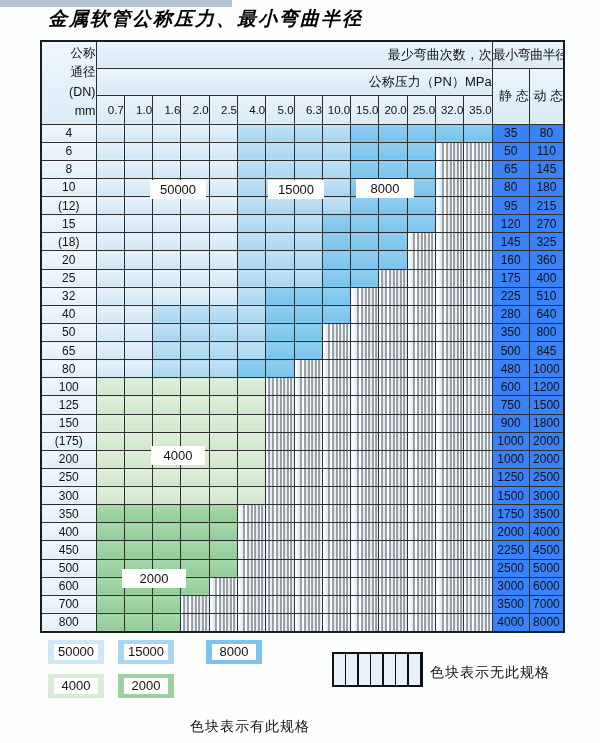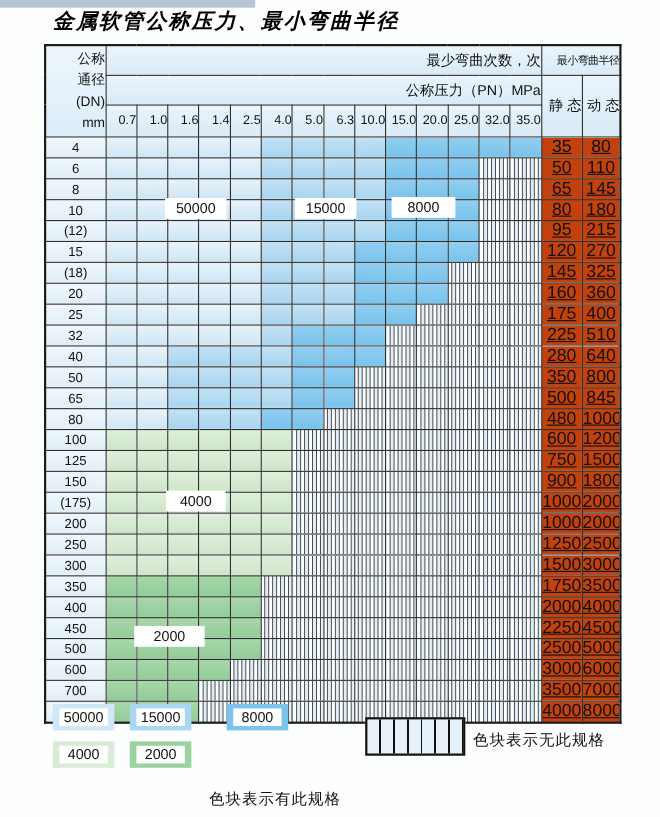--- a/index.html
+++ b/index.html
@@ -12,27 +12,27 @@
     position:absolute;left:48px;top:6px;width:400px;
     font-family:"DejaVu Serif", serif;font-weight:bold;font-style:italic;
     font-size:19px;letter-spacing:2px;color:#000;
   }
   #table-wrap{position:absolute;left:40px;top:40px;}
   table{border-collapse:collapse;table-layout:fixed;width:523px;}
   th,td{border:1px solid #2e2e2e;padding:0;text-align:center;overflow:hidden;white-space:nowrap;}
   table{border:2px solid #1d1d1d;}
   thead th{background:linear-gradient(180deg,#eaf4fb,#d9ebf7);font-weight:normal;font-size:13px;text-align:right;}
   th.dn-head{white-space:pre-line;font-size:12.5px;line-height:1.55;background:linear-gradient(180deg,#eef6fc,#dcedf8);}
-  th.radius-head{font-size:10px;letter-spacing:-0.5px;}
+  th.radius-head{font-size:13px;letter-spacing:-0.5px;}
   th.p-val{font-size:11.5px;height:28px;}
   tr.hrow1{height:27px;}
   tr.hrow2{height:27px;}
   tbody tr{height:18.14px;}
   td.dn-cell{font-size:12px;background:linear-gradient(180deg,#f0f7fc,#e2eff8);}
-  td.rad-cell{font-size:16px;background:#c2410c;text-decoration:underline;}
+  td.rad-cell{font-size:12px;background:#3b82f6;}
   td.cell-a{background:linear-gradient(180deg,#e7f3fb,#cfe6f5);}
   td.cell-b{background:linear-gradient(180deg,#c4e2f5,#a8d5ef);}
   td.cell-c{background:linear-gradient(180deg,#93cef1,#78c3ec);}
   td.cell-d{background:linear-gradient(180deg,#dfefdb,#cfe6ca);}
   td.cell-e{background:linear-gradient(180deg,#a8d8ab,#92cc98);}
   td.cell-x{background:repeating-linear-gradient(90deg,#fdfeff 0 2.5px,#4a4a4a 2.5px 3.4px,#e0eef9 3.4px 6.4px,#4a4a4a 6.4px 7.3px);}
   .overlay-label{
     position:absolute;height:19px;line-height:19px;background:#fff;
     font-size:13px;text-align:center;z-index:5;
   }
@@ -71,21 +71,21 @@
       </tr>
       <tr class="hrow2">
         <th colspan="14">公称压力（PN）MPa</th>
         <th rowspan="2">静 态</th>
         <th rowspan="2">动 态</th>
       </tr>
       <tr id="pressure-row">
           <th class="p-val">0.7</th>
           <th class="p-val">1.0</th>
           <th class="p-val">1.6</th>
-          <th class="p-val">1.4</th>
+          <th class="p-val">2.0</th>
           <th class="p-val">2.5</th>
           <th class="p-val">4.0</th>
           <th class="p-val">5.0</th>
           <th class="p-val">6.3</th>
           <th class="p-val">10.0</th>
           <th class="p-val">15.0</th>
           <th class="p-val">20.0</th>
           <th class="p-val">25.0</th>
           <th class="p-val">32.0</th>
           <th class="p-val">35.0</th>

